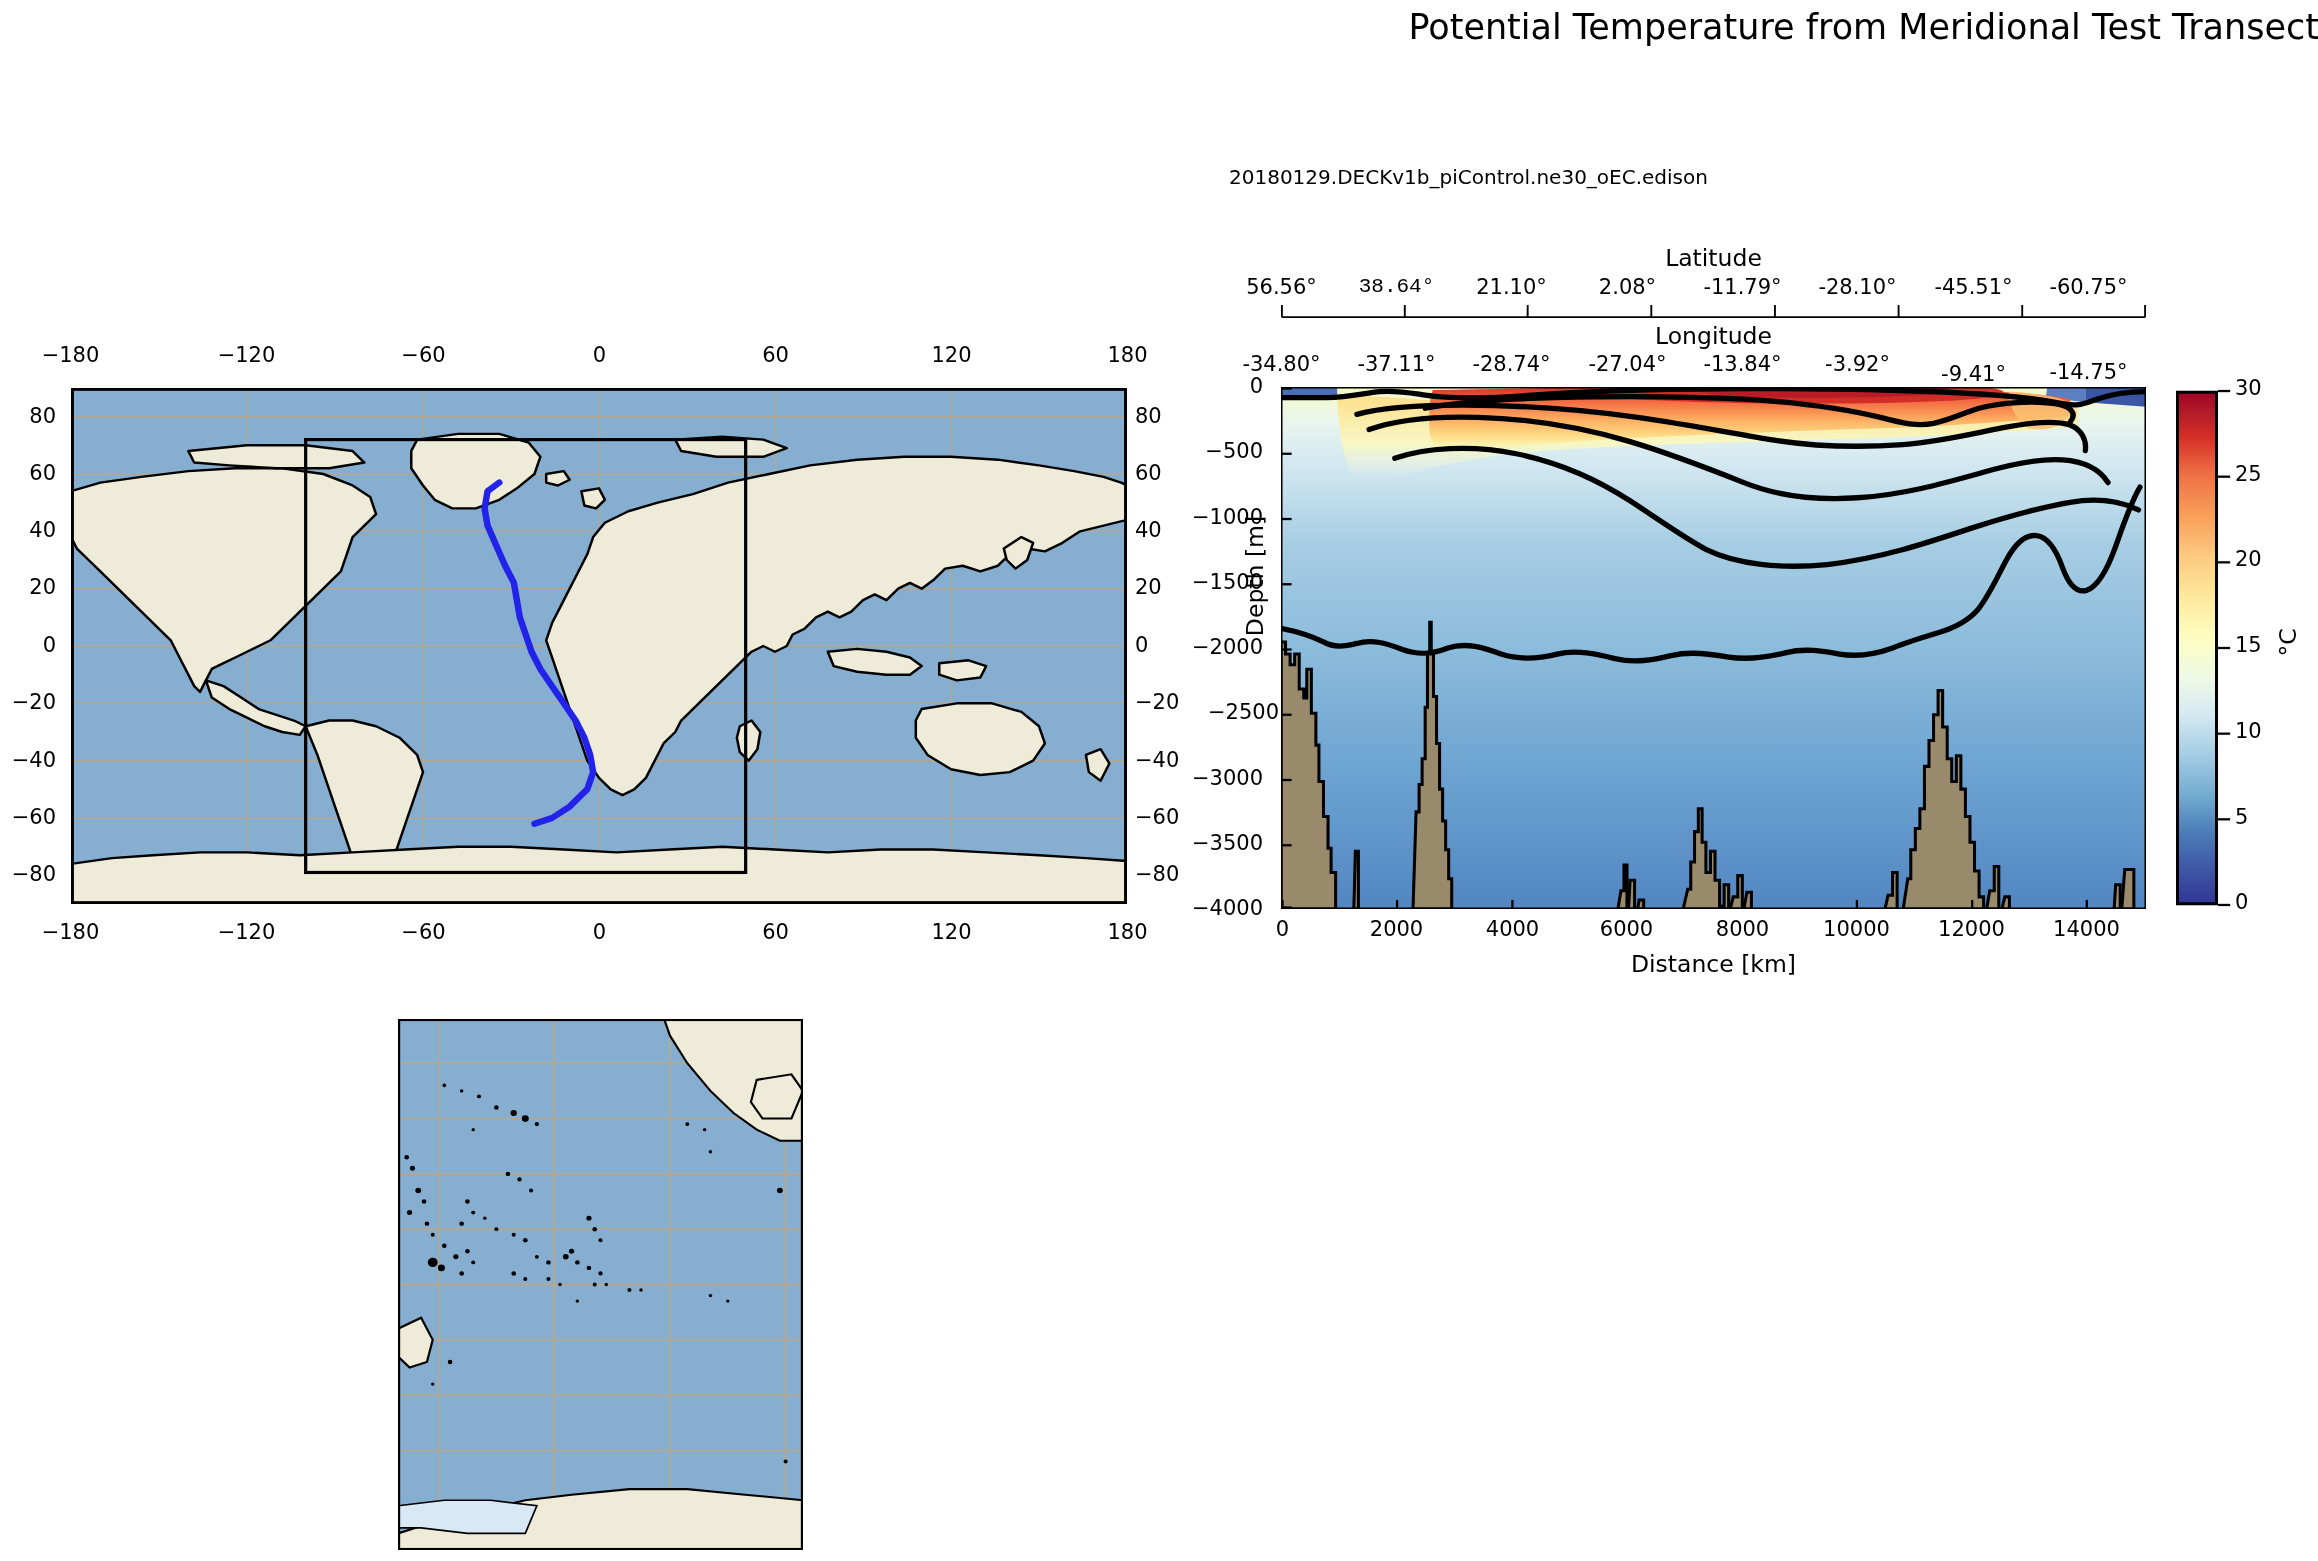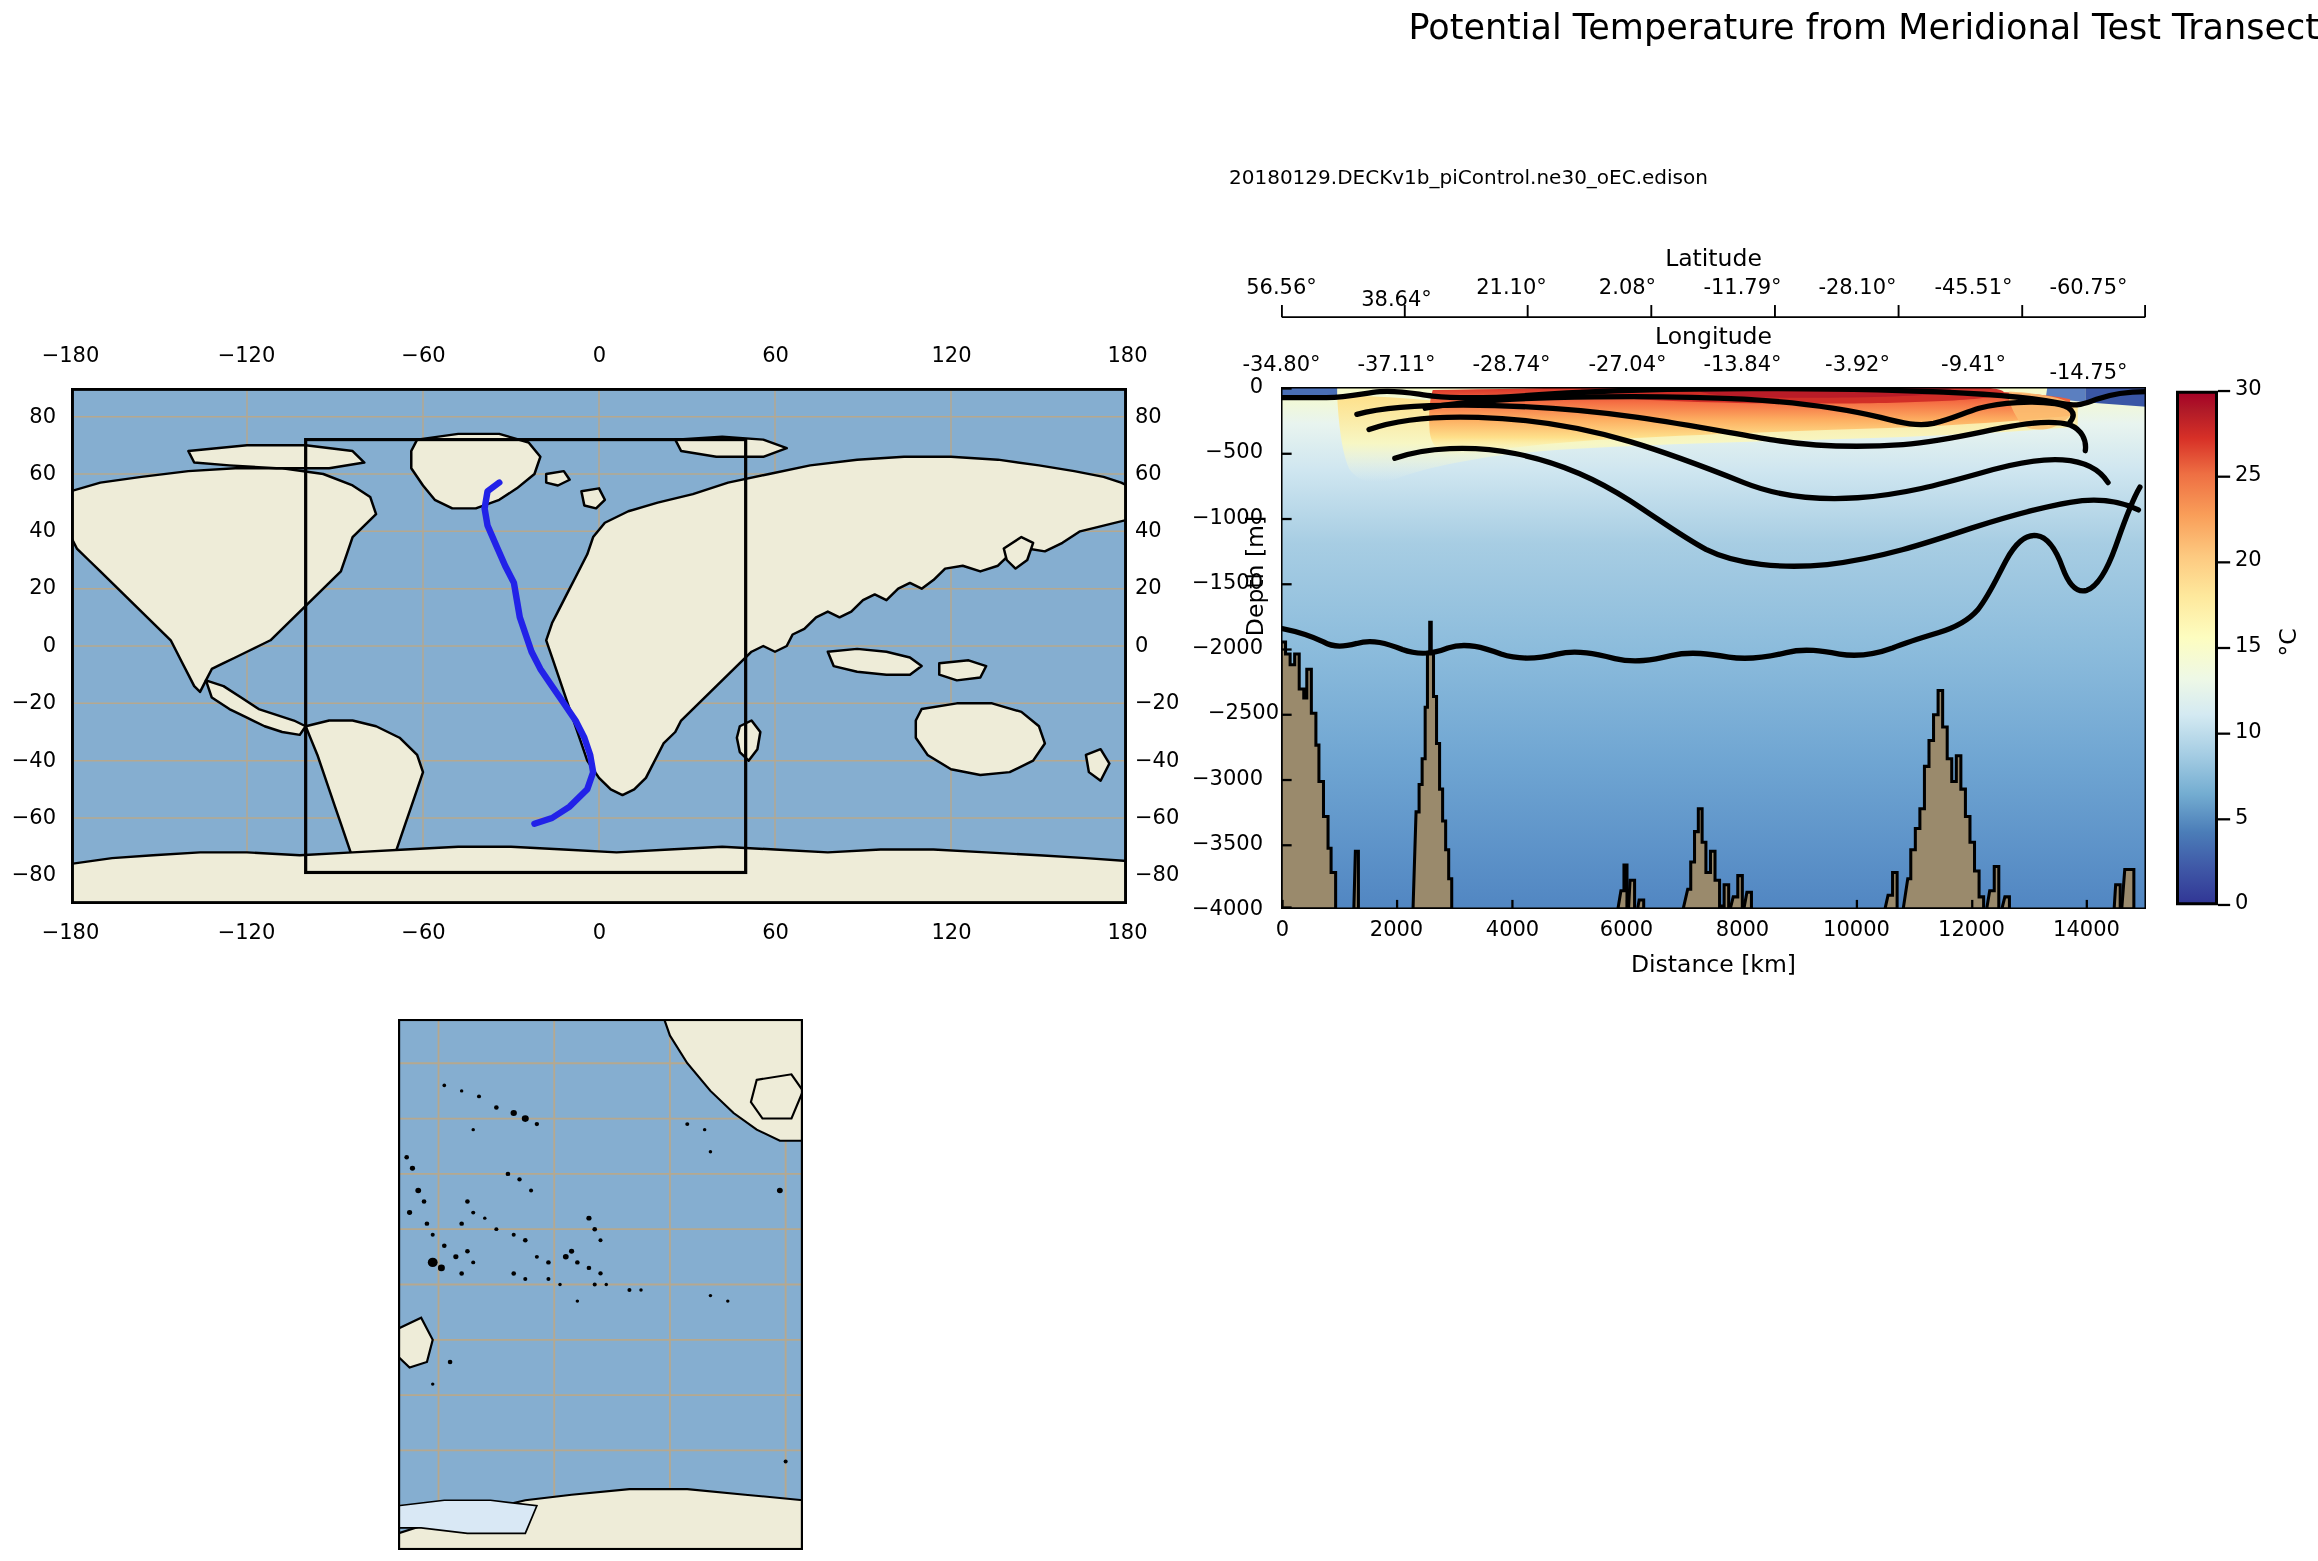--- a/index.html
+++ b/index.html
@@ -249,21 +249,21 @@
         <circle cx="67" cy="80" r="0.35"></circle>
     </g>
     <rect x="0" y="0" width="70" height="96" fill="none" stroke="#000" stroke-width="0.75"></rect>
   </svg>
 </div>
 
 <div class="abs axname ctr" style="left:1281px;top:244px;width:865px;">Latitude</div>
 
 <div class="abs" style="left:1281px;top:275px;width:865px;height:30px;">
   <div class="abs tick ctr" style="left:-68px;top:0;width:137px;">56.56°</div>
-  <div class="abs tick ctr" style="left:47px;top:12px;width:137px;">38.64°</div>
+  <div class="abs tick ctr" style="left:47px;top:0;width:137px;font-family:Liberation Mono, monospace;">38.64°</div>
   <div class="abs tick ctr" style="left:162px;top:0;width:137px;">21.10°</div>
   <div class="abs tick ctr" style="left:278px;top:0;width:137px;">2.08°</div>
   <div class="abs tick ctr" style="left:393px;top:0;width:137px;">-11.79°</div>
   <div class="abs tick ctr" style="left:508px;top:0;width:137px;">-28.10°</div>
   <div class="abs tick ctr" style="left:624px;top:0;width:137px;">-45.51°</div>
   <div class="abs tick ctr" style="left:739px;top:0;width:137px;">-60.75°</div>
 </div>
 
 <div class="abs" style="left:1281px;top:302px;width:865px;height:16.7px;">
   <svg width="865" height="16.7" viewBox="0 0 1140 22">
@@ -283,21 +283,21 @@
 
 <div class="abs axname ctr" style="left:1281px;top:322px;width:865px;">Longitude</div>
 
 <div class="abs" style="left:1281px;top:352px;width:865px;height:30px;">
   <div class="abs tick ctr" style="left:-68px;top:0;width:137px;">-34.80°</div>
   <div class="abs tick ctr" style="left:47px;top:0;width:137px;">-37.11°</div>
   <div class="abs tick ctr" style="left:162px;top:0;width:137px;">-28.74°</div>
   <div class="abs tick ctr" style="left:278px;top:0;width:137px;">-27.04°</div>
   <div class="abs tick ctr" style="left:393px;top:0;width:137px;">-13.84°</div>
   <div class="abs tick ctr" style="left:508px;top:0;width:137px;">-3.92°</div>
-  <div class="abs tick ctr" style="left:624px;top:0;width:137px;text-align:center;">-9.41°</div>
+  <div class="abs tick ctr" style="left:624px;top:10px;width:137px;text-align:center;">-9.41°</div>
   <div class="abs tick ctr" style="left:739px;top:8px;width:137px;">-14.75°</div>
 </div>
 
 <div class="abs axname" style="left:1142px;top:561px;width:228px;text-align:center;
             transform:rotate(-90deg);transform-origin:114px 15px;">Depth [m]</div>
 
 <div class="abs" style="left:1161px;top:387px;width:111px;height:524px;">
   <div class="abs tick rt" style="left:0;top:-13px;width:102px;">0</div>
   <div class="abs tick rt" style="left:0;top:52px;width:102px;">−500</div>
   <div class="abs tick rt" style="left:0;top:118px;width:102px;">−1000</div>

